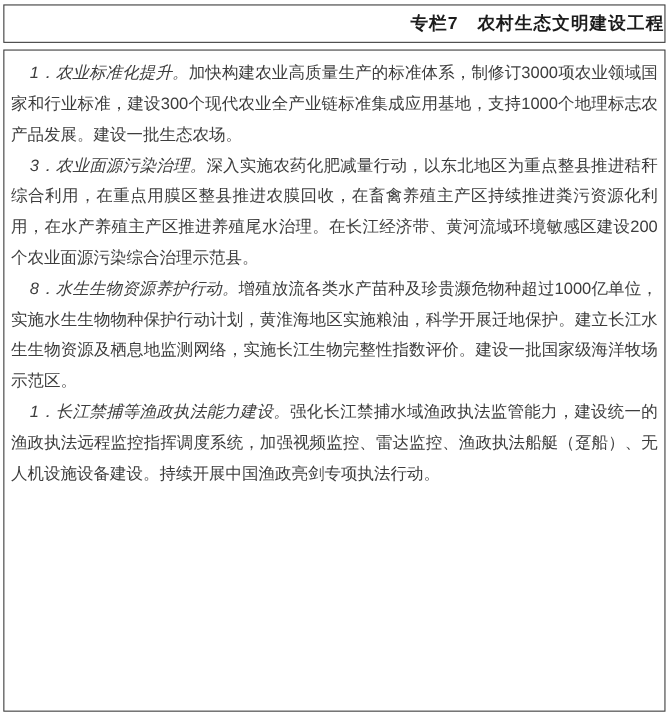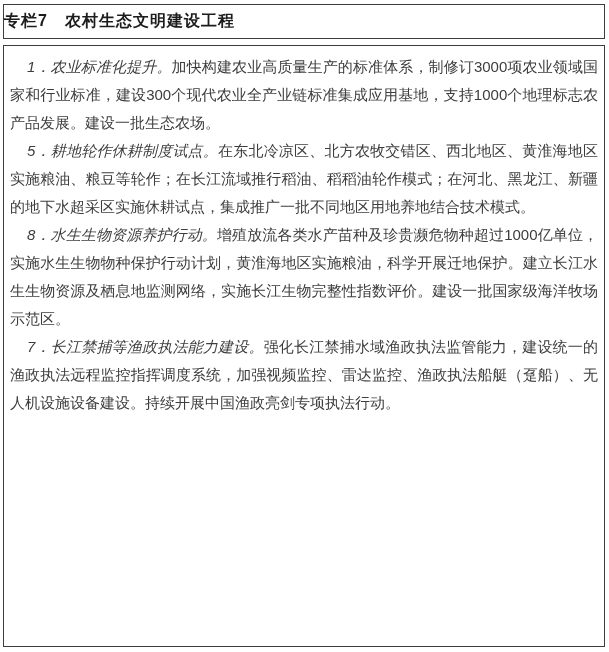--- a/index.html
+++ b/index.html
@@ -16,21 +16,21 @@
   .panel {
     padding: 4px 4px 0 3px;
   }
   .title-box {
     box-sizing: border-box;
     width: 602px;
     height: 35px;
     border: 1px solid #3d3d3d;
     display: flex;
     align-items: center;
-    justify-content: flex-start;
+    justify-content: flex-end;
     background: #ffffff;
   }
   .title {
     margin: 0;
     font-size: 16px;
     font-weight: bold;
     color: #1c1c1c;
     letter-spacing: 1px;
   }
   .content-box {
@@ -57,18 +57,18 @@
 </style>
 </head>
 <body>
 
 <div class="panel">
   <div class="title-box">
     <h1 class="title">专栏7　农村生态文明建设工程</h1>
   </div>
   <div class="content-box">
     <p class="para"><span class="lead">1．农业标准化提升。</span><span>加快构建农业高质量生产的标准体系，制修订3000项农业领域国家和行业标准，建设300个现代农业全产业链标准集成应用基地，支持1000个地理标志农产品发展。建设一批生态农场。</span></p>
-    <p class="para"><span class="lead">5．耕地轮作休耕制度试点。</span><span>在东北冷凉区、北方农牧交错区、西北地区、黄淮海地区实施粮油、粮豆等轮作；在长江流域推行稻油、稻稻油轮作模式；在河北、黑龙江、新疆的地下水超采区实施休耕试点，集成推广一批不同地区用地养地结合技术模式。</span></p>
+    <p class="para"><span class="lead">3．农业面源污染治理。</span><span>深入实施农药化肥减量行动，以东北地区为重点整县推进秸秆综合利用，在重点用膜区整县推进农膜回收，在畜禽养殖主产区持续推进粪污资源化利用，在水产养殖主产区推进养殖尾水治理。在长江经济带、黄河流域环境敏感区建设200个农业面源污染综合治理示范县。</span></p>
     <p class="para"><span class="lead">8．水生生物资源养护行动。</span><span>增殖放流各类水产苗种及珍贵濒危物种超过1000亿单位，实施水生生物物种保护行动计划，黄淮海地区实施粮油，科学开展迁地保护。建立长江水生生物资源及栖息地监测网络，实施长江生物完整性指数评价。建设一批国家级海洋牧场示范区。</span></p>
-    <p class="para"><span class="lead">7．长江禁捕等渔政执法能力建设。</span><span>强化长江禁捕水域渔政执法监管能力，建设统一的渔政执法远程监控指挥调度系统，加强视频监控、雷达监控、渔政执法船艇（趸船）、无人机设施设备建设。持续开展中国渔政亮剑专项执法行动。</span></p>
+    <p class="para"><span class="lead">1．长江禁捕等渔政执法能力建设。</span><span>强化长江禁捕水域渔政执法监管能力，建设统一的渔政执法远程监控指挥调度系统，加强视频监控、雷达监控、渔政执法船艇（趸船）、无人机设施设备建设。持续开展中国渔政亮剑专项执法行动。</span></p>
 
   </div>
 </div>
 
 </body></html>

